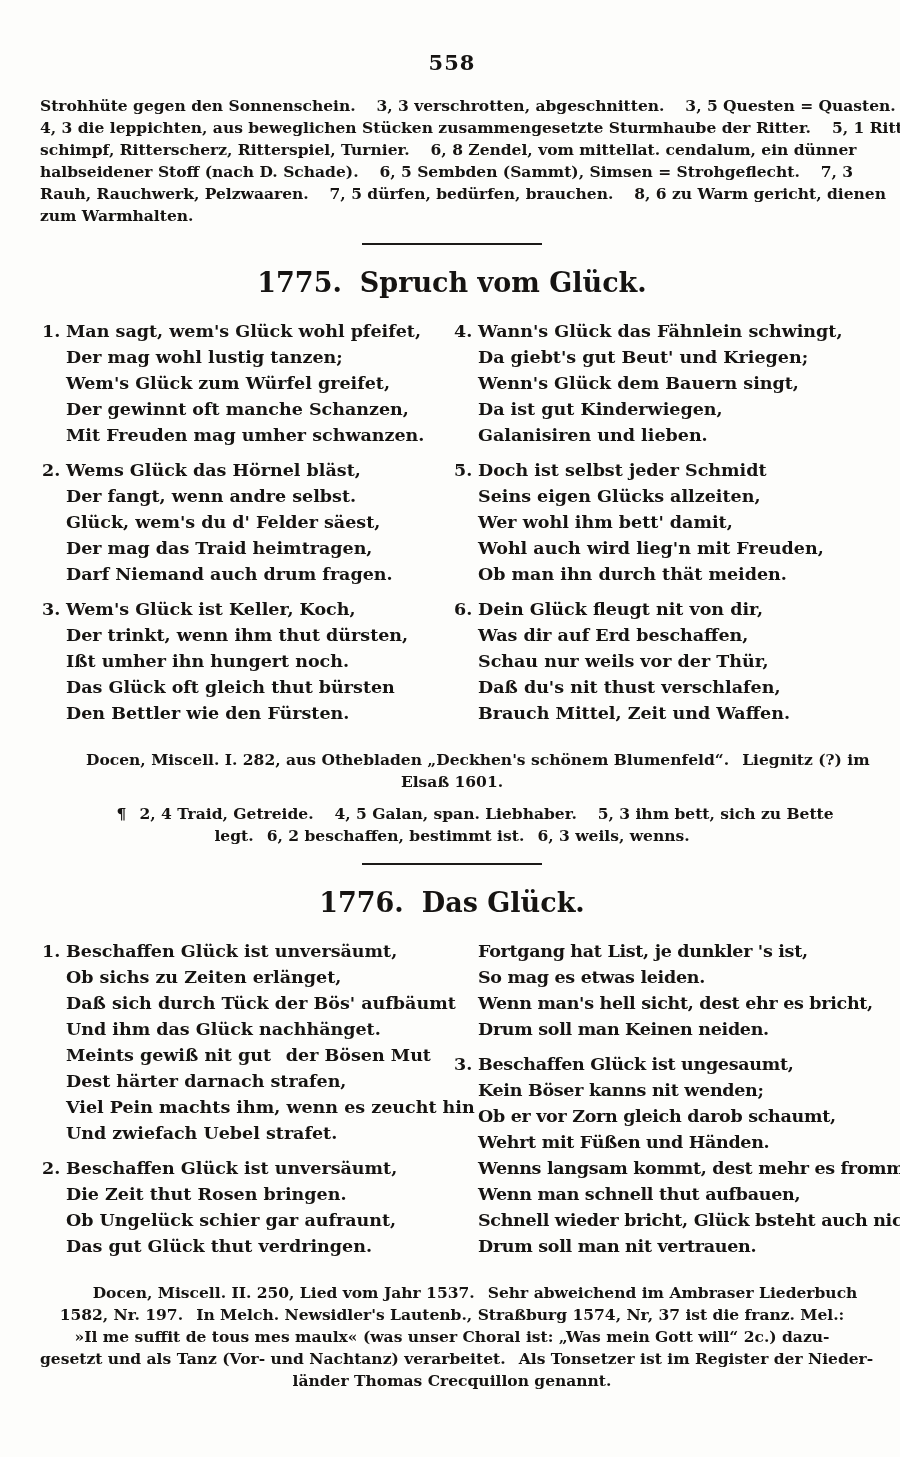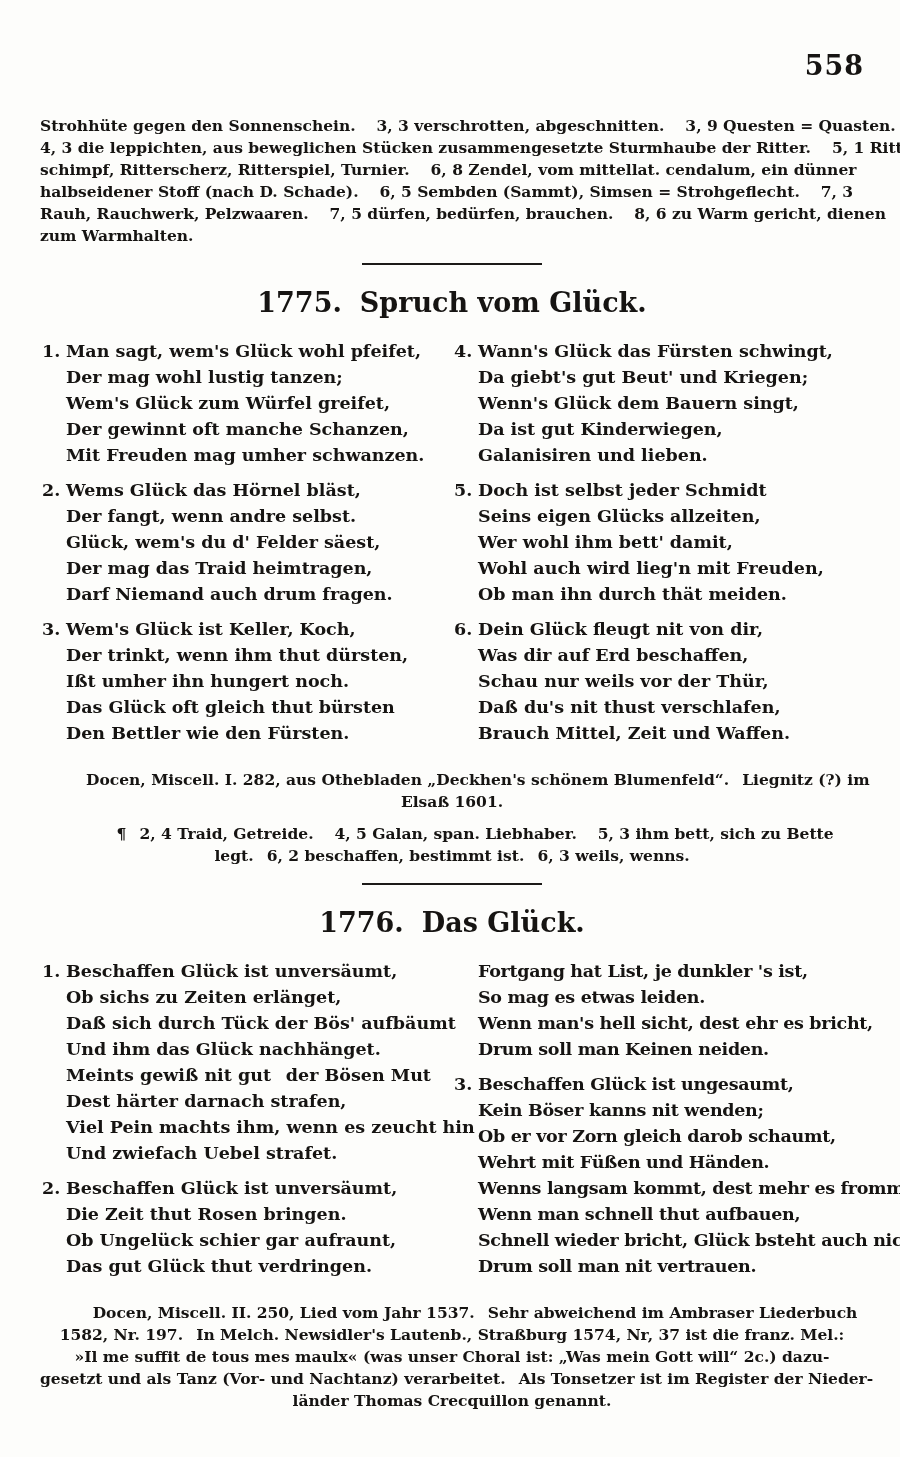--- a/index.html
+++ b/index.html
@@ -10,24 +10,24 @@
     font-family:"DejaVu Serif","Liberation Serif",serif;
     font-weight:700;
     overflow:hidden;
   }
   .page{
     box-sizing:border-box;
     width:900px;height:1457px;
     padding:50px 36px 0 40px;
   }
   .page-number{
-    text-align:right;
-    font-size:27px;
+    text-align:center;
+    font-size:21px;
     letter-spacing:1px;
-    margin-bottom:34px;
+    margin-bottom:20px;
   }
   
   .notes{
     font-size:15.5px;
     line-height:22px;
   }
   .note-line{white-space:nowrap;}
   .note-para{margin-bottom:10px;text-align:center;}
   .note-para .note-line:first-child{text-indent:46px;}
   .top-notes .note-line:first-child{text-indent:0;}
@@ -70,21 +70,21 @@
   .song-notes{margin-top:14px;}
 </style>
 </head>
 <body>
 
 <div class="page">
 
   <div class="page-number">558</div>
 
   <div class="notes top-notes">
-      <div class="note-line">Strohhüte gegen den Sonnenschein.  3, 3 verschrotten, abgeschnitten.  3, 9 Questen = Quasten.</div>
+      <div class="note-line">Strohhüte gegen den Sonnenschein.  3, 3 verschrotten, abgeschnitten.  3, 5 Questen = Quasten.</div>
       <div class="note-line">4, 3 die leppichten, aus beweglichen Stücken zusammengesetzte Sturmhaube der Ritter.  5, 1 Ritter-</div>
       <div class="note-line">schimpf, Ritterscherz, Ritterspiel, Turnier.  6, 8 Zendel, vom mittellat. cendalum, ein dünner</div>
       <div class="note-line">halbseidener Stoff (nach D. Schade).  6, 5 Sembden (Sammt), Simsen = Strohgeflecht.  7, 3</div>
       <div class="note-line">Rauh, Rauchwerk, Pelzwaaren.  7, 5 dürfen, bedürfen, brauchen.  8, 6 zu Warm gericht, dienen</div>
       <div class="note-line">zum Warmhalten.</div>
     </div>
 
   <hr class="divider">
 
   <div class="song-title">
@@ -121,21 +121,21 @@
             <div class="verse-line">Ißt umher ihn hungert noch.</div>
             <div class="verse-line">Das Glück oft gleich thut bürsten</div>
             <div class="verse-line">Den Bettler wie den Fürsten.</div>
           </div>
       </div>
     </div>
     <div class="verse-col">
       <div class="stanza">
         <span class="stanza-num">4.</span>
         <div class="stanza-lines">
-            <div class="verse-line">Wann's Glück das Fürsten schwingt,</div>
+            <div class="verse-line">Wann's Glück das Fähnlein schwingt,</div>
             <div class="verse-line">Da giebt's gut Beut' und Kriegen;</div>
             <div class="verse-line">Wenn's Glück dem Bauern singt,</div>
             <div class="verse-line">Da ist gut Kinderwiegen,</div>
             <div class="verse-line">Galanisiren und lieben.</div>
           </div>
       </div>
       <div class="stanza">
         <span class="stanza-num">5.</span>
         <div class="stanza-lines">
             <div class="verse-line">Doch ist selbst jeder Schmidt</div>

